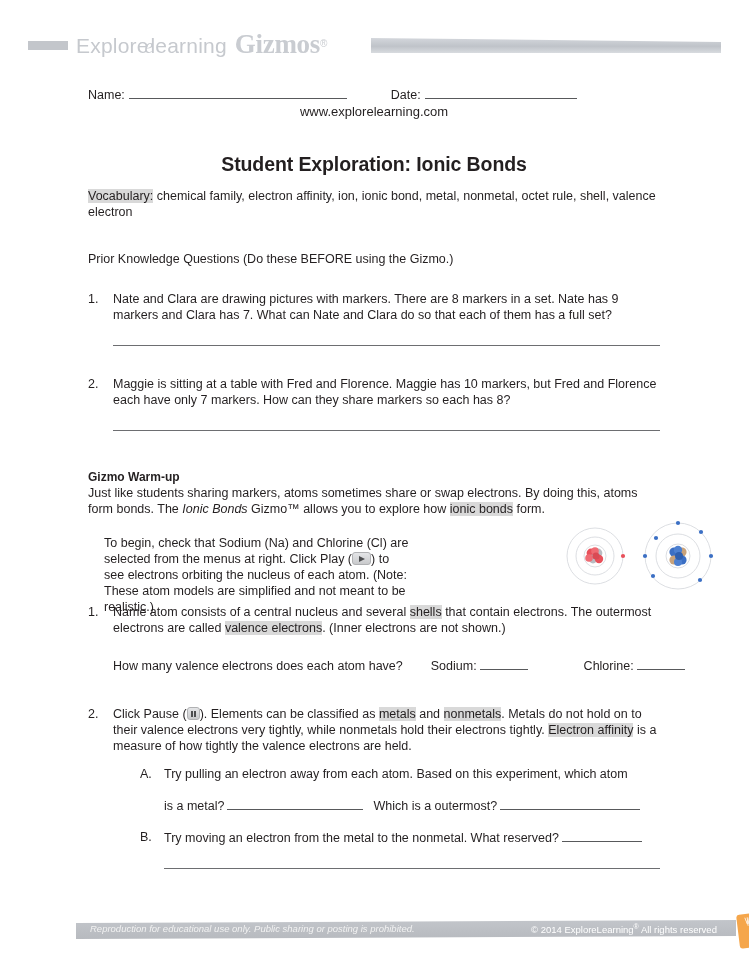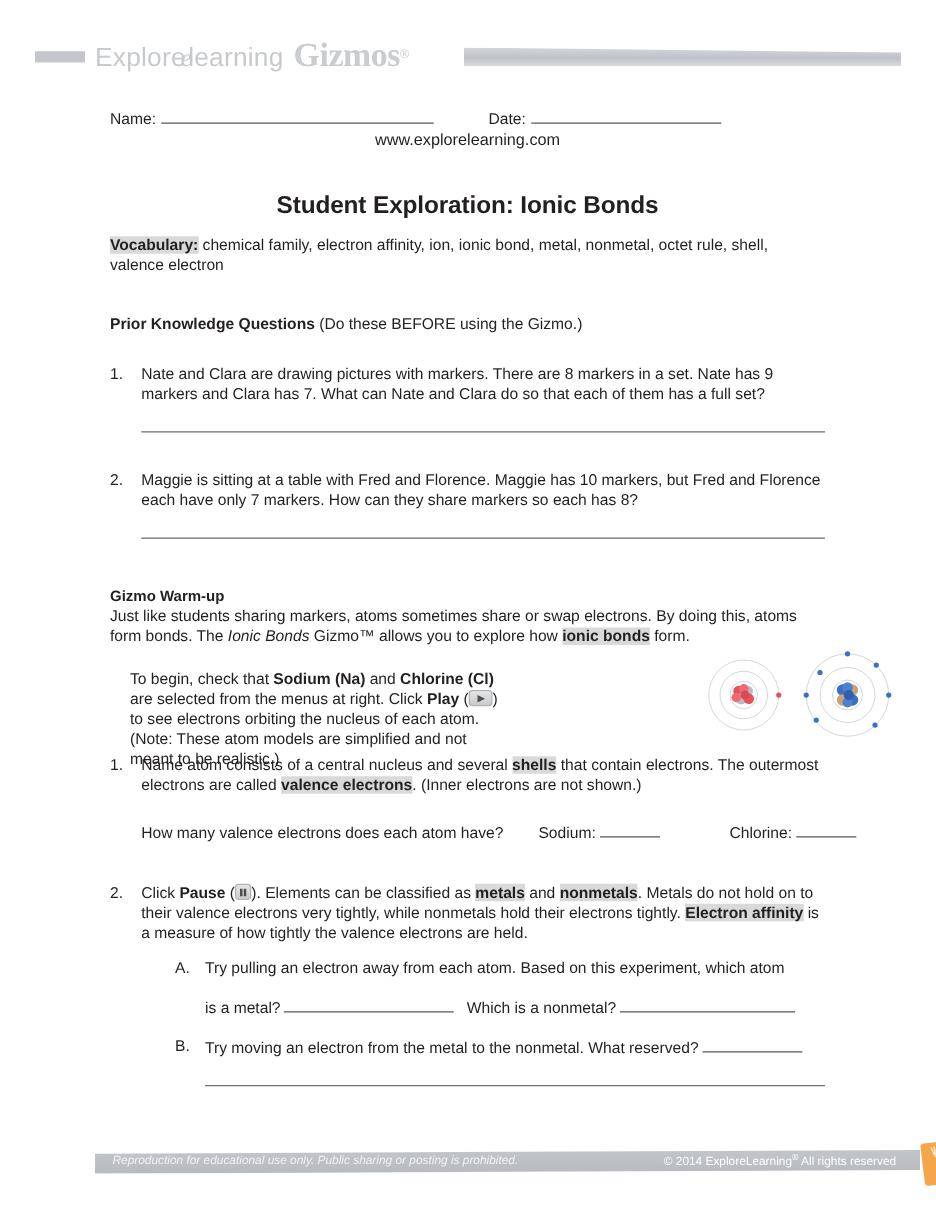--- a/index.html
+++ b/index.html
@@ -127,21 +127,21 @@
     position: absolute;
     top: 188px;
     left: 0;
     width: 572px;
     font-size: 12.5px;
     line-height: 16px;
   }
   .hl {
     background: #d9d9d9;
   }
-  .b { font-weight: bold; }
+  .b { font-weight: normal; }
   .i { font-style: italic; }
 
   .pkq {
     position: absolute;
     top: 252px;
     left: 0;
     width: 572px;
     font-size: 12.5px;
   }
 
@@ -461,21 +461,21 @@
       <span>Click </span><span class="b">Pause</span><span> (</span><span class="btn-glyph btn-pause"></span><span>). Elements can be classified as </span><span class="b hl">metals</span><span> and </span><span class="b hl">nonmetals</span><span>. Metals do not hold on to their valence electrons very tightly, while nonmetals hold their electrons tightly. </span><span class="b hl">Electron affinity</span><span> is a measure of how tightly the valence electrons are held.</span>
     </div>
   </div>
 
   <div class="sitem sA">
     <span class="slet">A.</span>
     <div class="sbody">Try pulling an electron away from each atom. Based on this experiment, which atom</div>
   </div>
   <div class="sitem sA2">
     <div class="sbody">
-      <span>is a metal?</span><span class="rule rule-med"></span><span style="margin-left:10px">Which is a nonmetal?</span><span class="rule rule-med2"></span>
+      <span>is a metal?</span><span class="rule rule-med"></span><span style="margin-left:10px">Which is a outermost?</span><span class="rule rule-med2"></span>
     </div>
   </div>
 
   <div class="sitem sB">
     <span class="slet">B.</span>
     <div class="sbody">
       <span>Try moving an electron from the metal to the nonmetal. What reserved?</span><span class="rule rule-b"></span>
     </div>
   </div>
   <div class="answer-rule-b"></div>

